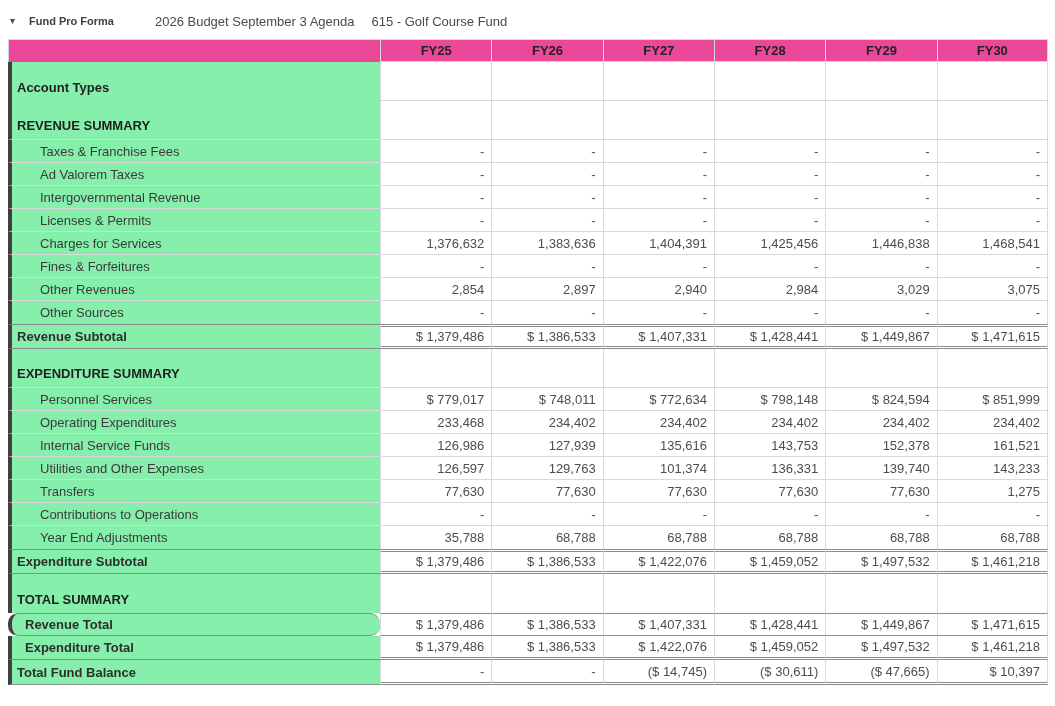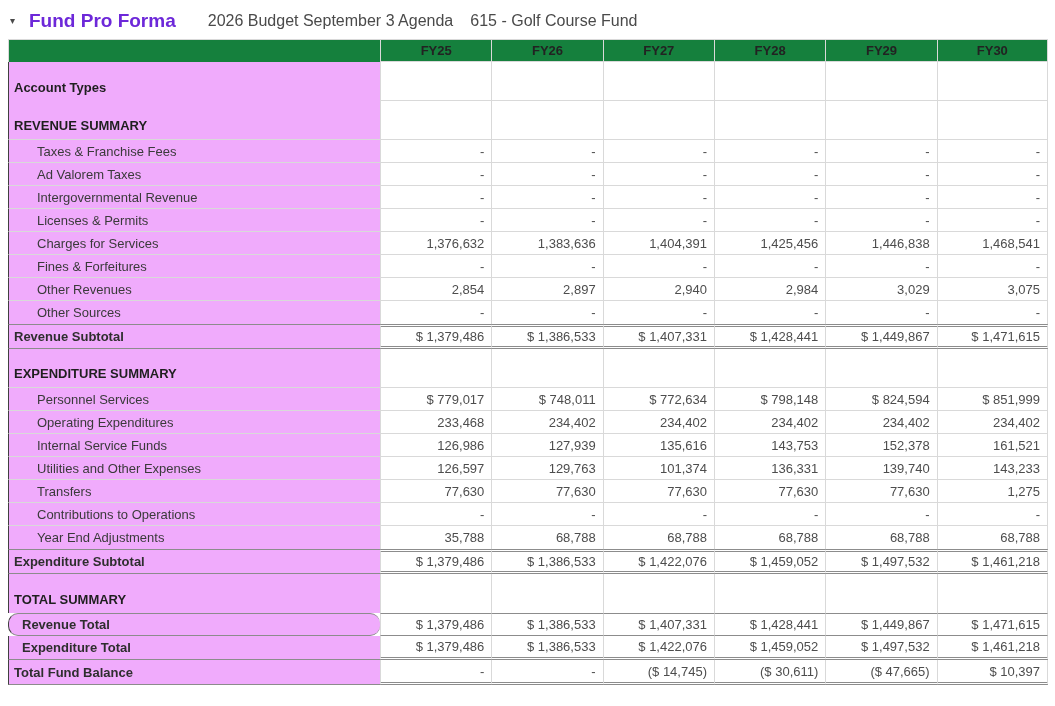--- a/index.html
+++ b/index.html
@@ -10,42 +10,42 @@
     -webkit-font-smoothing:antialiased;
   }
   .title-bar{
     display:flex; align-items:center;
     margin:9px 0 6px 10px; height:24px;
   }
   .caret{
     width:19px; font-size:10px; color:#4a4a4a; cursor:pointer;
     user-select:none; line-height:24px;
   }
-  .title{ font-weight:bold; color:#6d28d9; font-size:19px; margin-right:32px; }
-  .subtitle{ color:#4a4a4a; font-size:16px; margin-right:17px; }
+  .title{ font-weight:bold; color:#404040; font-size:11px; margin-right:41px; }
+  .subtitle{ color:#4a4a4a; font-size:13px; margin-right:17px; }
 
   table{
     border-collapse:separate; border-spacing:0;
     table-layout:fixed; width:1040px; margin-left:8px;
   }
   th,td{
     font-size:13px; white-space:nowrap; overflow:hidden;
     padding:0;
   }
   thead tr{ height:23px; }
   thead th{
-    background:#15803d; font-weight:bold; color:#222;
+    background:#ec4899; font-weight:bold; color:#222;
     text-align:center; border-top:1px solid #d9d9d9;
   }
   thead th.corner{ border-left:1px solid #d9d9d9; }
   thead th.col{ border-left:1px solid #d9d9d9; border-bottom:1px solid #d9d9d9; }
   thead th.col:last-child{ border-right:1px solid #d9d9d9; }
 
   td.label{
-    background:#f0abfc; border-left:1px solid #404040;
+    background:#86efac; border-left:4px solid #404040;
     padding-left:5px; color:#2e2e2e; font-weight:bold;
     border-bottom:1px solid #d9d9d9;
   }
   td.cell{
     text-align:right; padding-right:7px; color:#4d4d4d;
     border-left:1px solid #d9d9d9; border-bottom:1px solid #d9d9d9;
     background:#ffffff;
   }
   td.cell:last-child{ border-right:1px solid #d9d9d9; }
 

